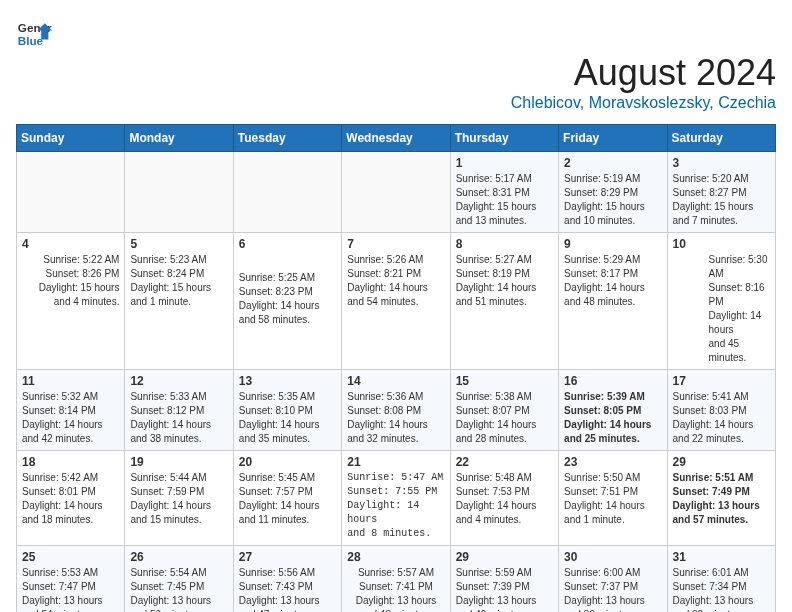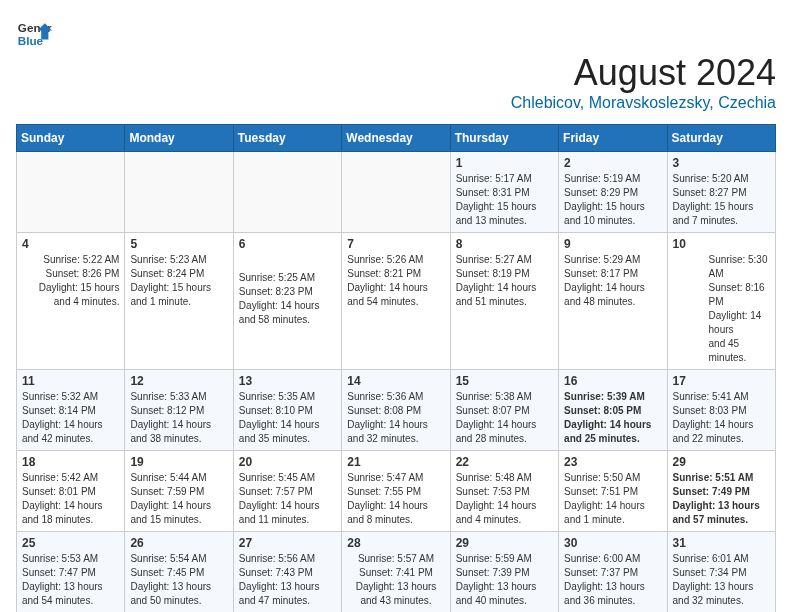--- a/index.html
+++ b/index.html
@@ -258,21 +258,21 @@
         </td>
         <td>
           <span class="day-num">20</span>
           <div class="day-info" style="white-space: pre-line;">Sunrise: 5:45 AM
 Sunset: 7:57 PM
 Daylight: 14 hours
 and 11 minutes.</div>
         </td>
         <td>
           <span class="day-num">21</span>
-          <div class="day-info" style="white-space: pre-line;">Sunrise: 5:47 AM
+          <div class="day-info" style="white-space: pre-line; font-family: Liberation Mono, monospace;">Sunrise: 5:47 AM
 Sunset: 7:55 PM
 Daylight: 14 hours
 and 8 minutes.</div>
         </td>
         <td>
           <span class="day-num">22</span>
           <div class="day-info" style="white-space: pre-line;">Sunrise: 5:48 AM
 Sunset: 7:53 PM
 Daylight: 14 hours
 and 4 minutes.</div>

